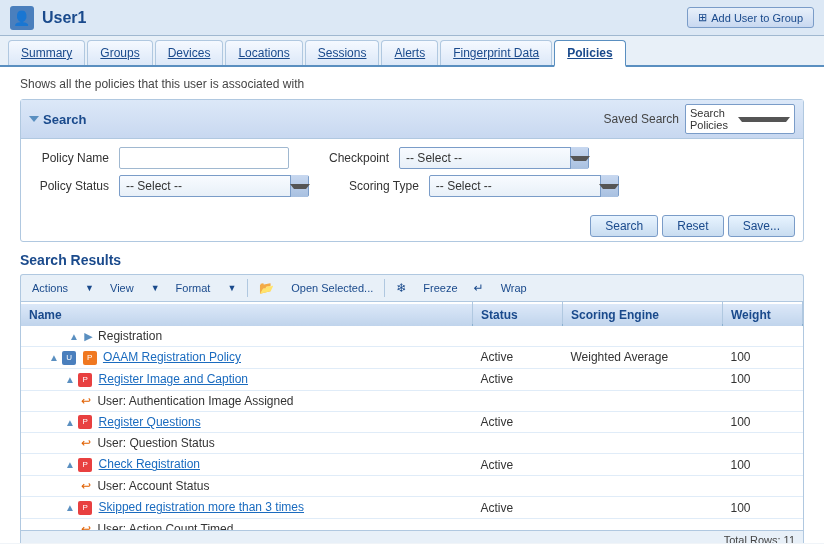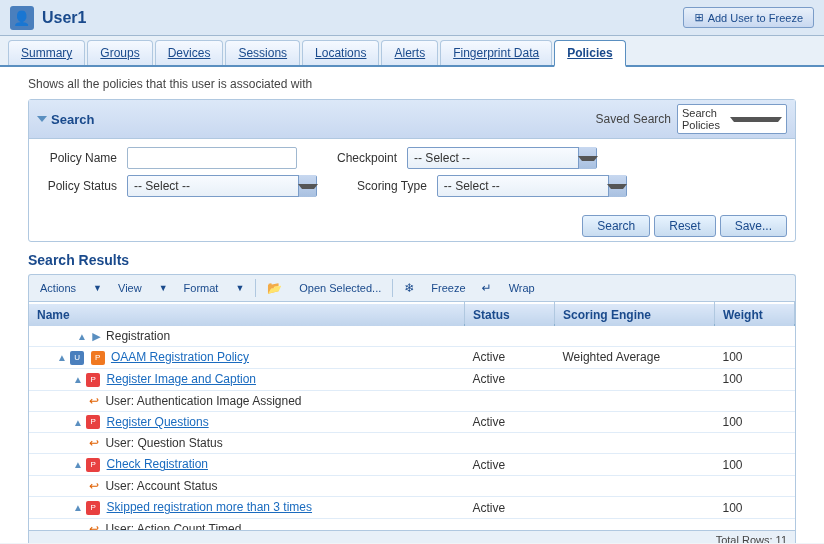--- a/index.html
+++ b/index.html
@@ -11,21 +11,21 @@
     .user-icon { width: 24px; height: 24px; background: #4a7fbd; border-radius: 3px; display: flex; align-items: center; justify-content: center; color: white; font-size: 14px; }
     .header-title { font-size: 16px; font-weight: bold; color: #1a4a8c; }
     .add-user-btn { background: linear-gradient(to bottom, #e8f0fa, #c8d8f0); border: 1px solid #7a9cc8; border-radius: 3px; padding: 3px 10px; cursor: pointer; font-size: 11px; color: #1a4a8c; display: flex; align-items: center; gap: 4px; }
 
     
     .tabs { display: flex; background: #e8f0f8; border-bottom: 2px solid #5a8fc0; padding-left: 8px; padding-top: 4px; }
     .tab { padding: 5px 12px; cursor: pointer; border: 1px solid #b0c8e0; border-bottom: none; margin-right: 2px; border-radius: 4px 4px 0 0; background: linear-gradient(to bottom, #f5f9ff, #dce8f8); color: #1a4a8c; font-size: 12px; text-decoration: underline; }
     .tab.active { background: white; border-color: #5a8fc0; border-bottom: 2px solid white; margin-bottom: -2px; font-weight: bold; }
 
     
-    .content { background: white; padding: 10px 28px; height: calc(544px - 36px - 32px); overflow: hidden; }
+    .content { background: white; padding: 10px 20px; height: calc(544px - 36px - 32px); overflow: hidden; }
 
     .description { font-size: 12px; color: #444; margin-bottom: 8px; }
 
     
     .search-section { border: 1px solid #b0c8e0; border-radius: 3px; margin-bottom: 10px; }
     .search-header { background: linear-gradient(to bottom, #dce8f8, #c8d8f0); padding: 4px 8px; display: flex; align-items: center; justify-content: space-between; border-bottom: 1px solid #b0c8e0; }
     .search-title { font-weight: bold; color: #1a4a8c; font-size: 13px; display: flex; align-items: center; gap: 4px; }
     .triangle { display: inline-block; width: 0; height: 0; border-left: 5px solid transparent; border-right: 5px solid transparent; border-top: 6px solid #5a8fc0; }
     .saved-search-area { display: flex; align-items: center; gap: 6px; font-size: 12px; }
     .saved-search-label { color: #444; }
@@ -74,30 +74,30 @@
 </head>
 <body>
 
 <div class="header">
   <div class="header-left">
     <div class="user-icon">👤</div>
     <span class="header-title">User1</span>
   </div>
   <button class="add-user-btn">
     <span>⊞</span>
-    <span>Add User to Freeze</span>
+    <span>Add User to Group</span>
   </button>
 </div>
 
 <div class="tabs">
   <div class="tab">Summary</div>
   <div class="tab">Groups</div>
   <div class="tab">Devices</div>
+  <div class="tab">Locations</div>
   <div class="tab">Sessions</div>
-  <div class="tab">Locations</div>
   <div class="tab">Alerts</div>
   <div class="tab">Fingerprint Data</div>
   <div class="tab active">Policies</div>
 </div>
 
 <div class="content">
   <div class="description">Shows all the policies that this user is associated with</div>
 
   <div class="search-section">
     <div class="search-header">

